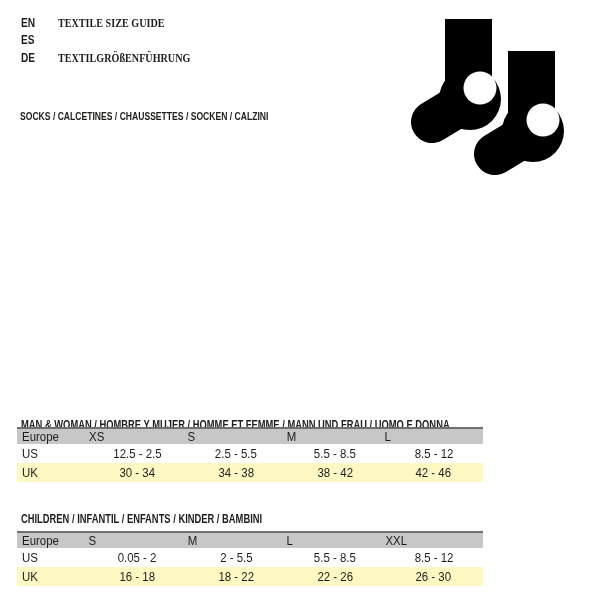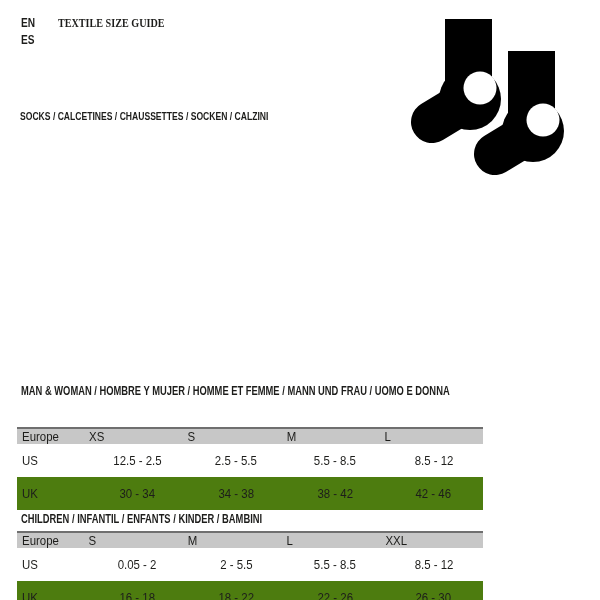--- a/index.html
+++ b/index.html
@@ -20,44 +20,48 @@
 
   
   .category-line{position:absolute;left:20px;top:109px;height:15px;line-height:15px;
     font-weight:bold;font-size:11px;}
 
   
   .socks-icon{position:absolute;left:404px;top:19px;width:162px;height:158px;}
 
   
   .tbl-title{position:absolute;left:21px;height:15px;line-height:15px;font-weight:bold;font-size:12px;margin:0;}
-  .tbl-title.t1{top:384px;}
+  .tbl-title.t1{top:418px;}
   .tbl-title.t2{top:512px;}
   table.size-table{position:absolute;left:17px;width:466px;border-collapse:collapse;table-layout:fixed;
     border-top:2px solid #6f6f6f;font-size:13px;}
   table.size-table.t1{top:427px;}
   table.size-table.t2{top:531px;}
   .size-table col.c0{width:71px;}
   .size-table th{height:15px;background:#c7c7c7;font-weight:normal;padding:0;text-align:left;}
-  .size-table td{height:33px;padding:0;text-align:center;}
+  .size-table td{height:19px;padding:0;text-align:center;}
   .size-table th.c0,.size-table td.c0{text-align:left;padding-left:5px;}
-  .size-table tr.row-uk{background:#4d7c0f;}
+  .size-table tr.row-uk{background:#fef9c3;}
 </style>
 </head>
 <body>
 
 <div class="canvas">
 
   <div class="lang-list">
     <div class="lang-row">
       <span class="lang-code"><span class="cond">EN</span></span>
       <span class="lang-label"><span class="cond">TEXTILE SIZE GUIDE</span></span>
     </div>
     <div class="lang-row">
       <span class="lang-code"><span class="cond">ES</span></span>
+    </div>
+    <div class="lang-row">
+      <span class="lang-code"><span class="cond">DE</span></span>
+      <span class="lang-label"><span class="cond">TEXTILGRÖßENFÜHRUNG</span></span>
     </div>
   </div>
 
   <div class="category-line">
     <span class="cond">SOCKS / CALCETINES / CHAUSSETTES / SOCKEN / CALZINI</span>
   </div>
 
   <svg class="socks-icon" viewBox="0 0 162 158" xmlns="http://www.w3.org/2000/svg" aria-hidden="true">
     <g>
       <rect x="41" y="0" width="47" height="80" fill="#000"></rect>

